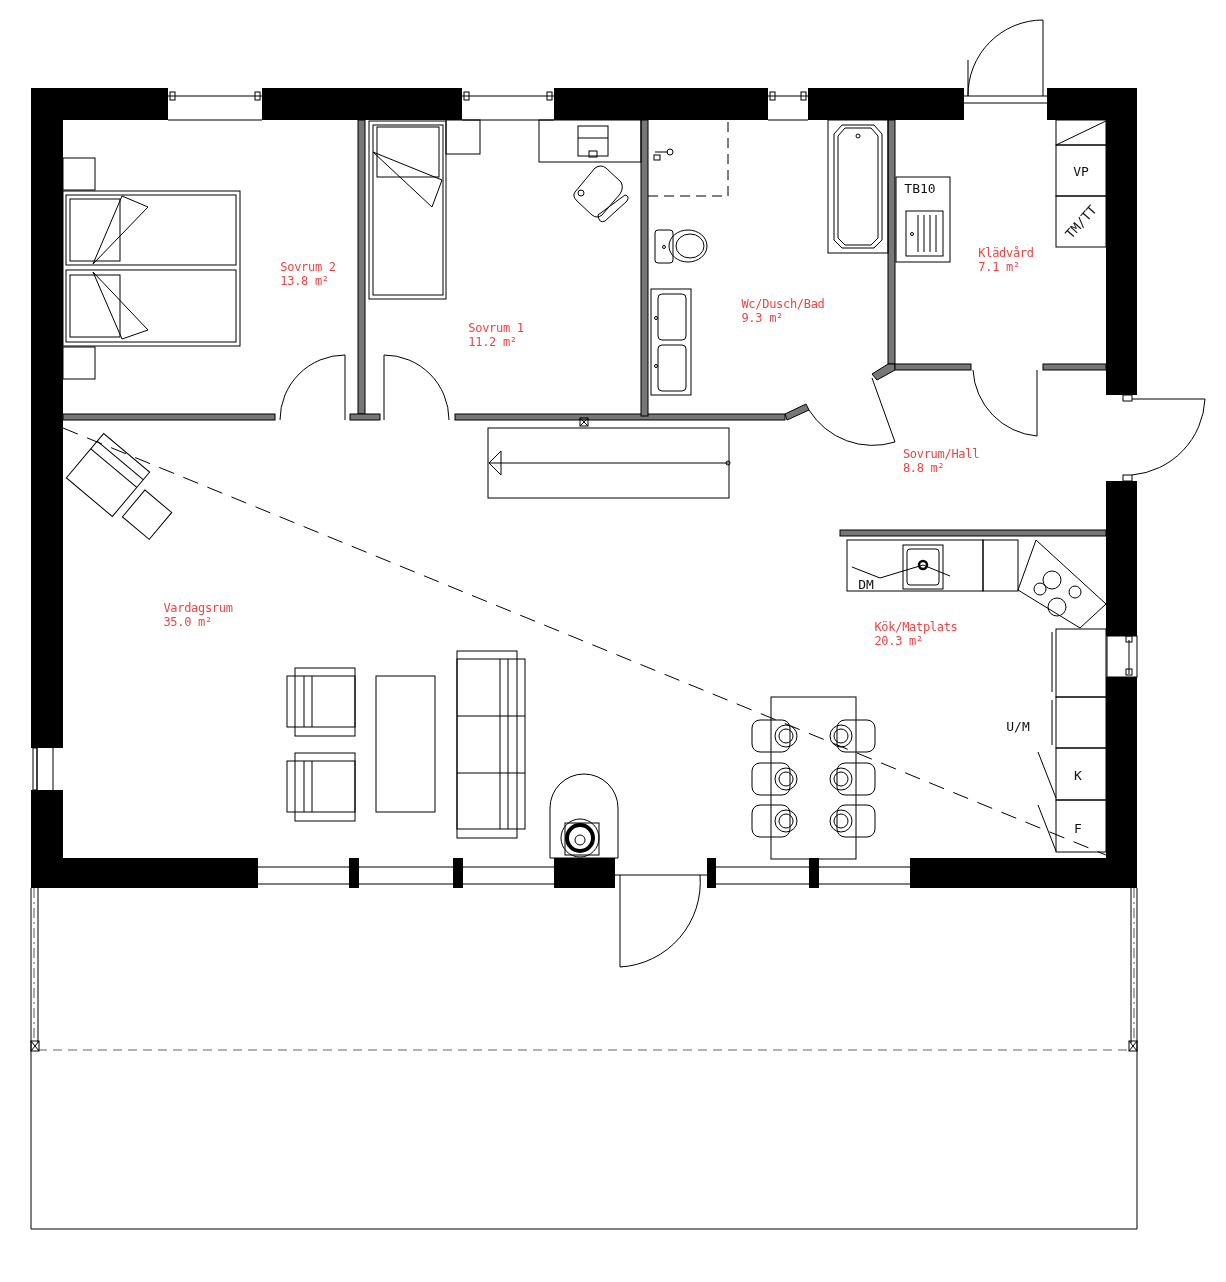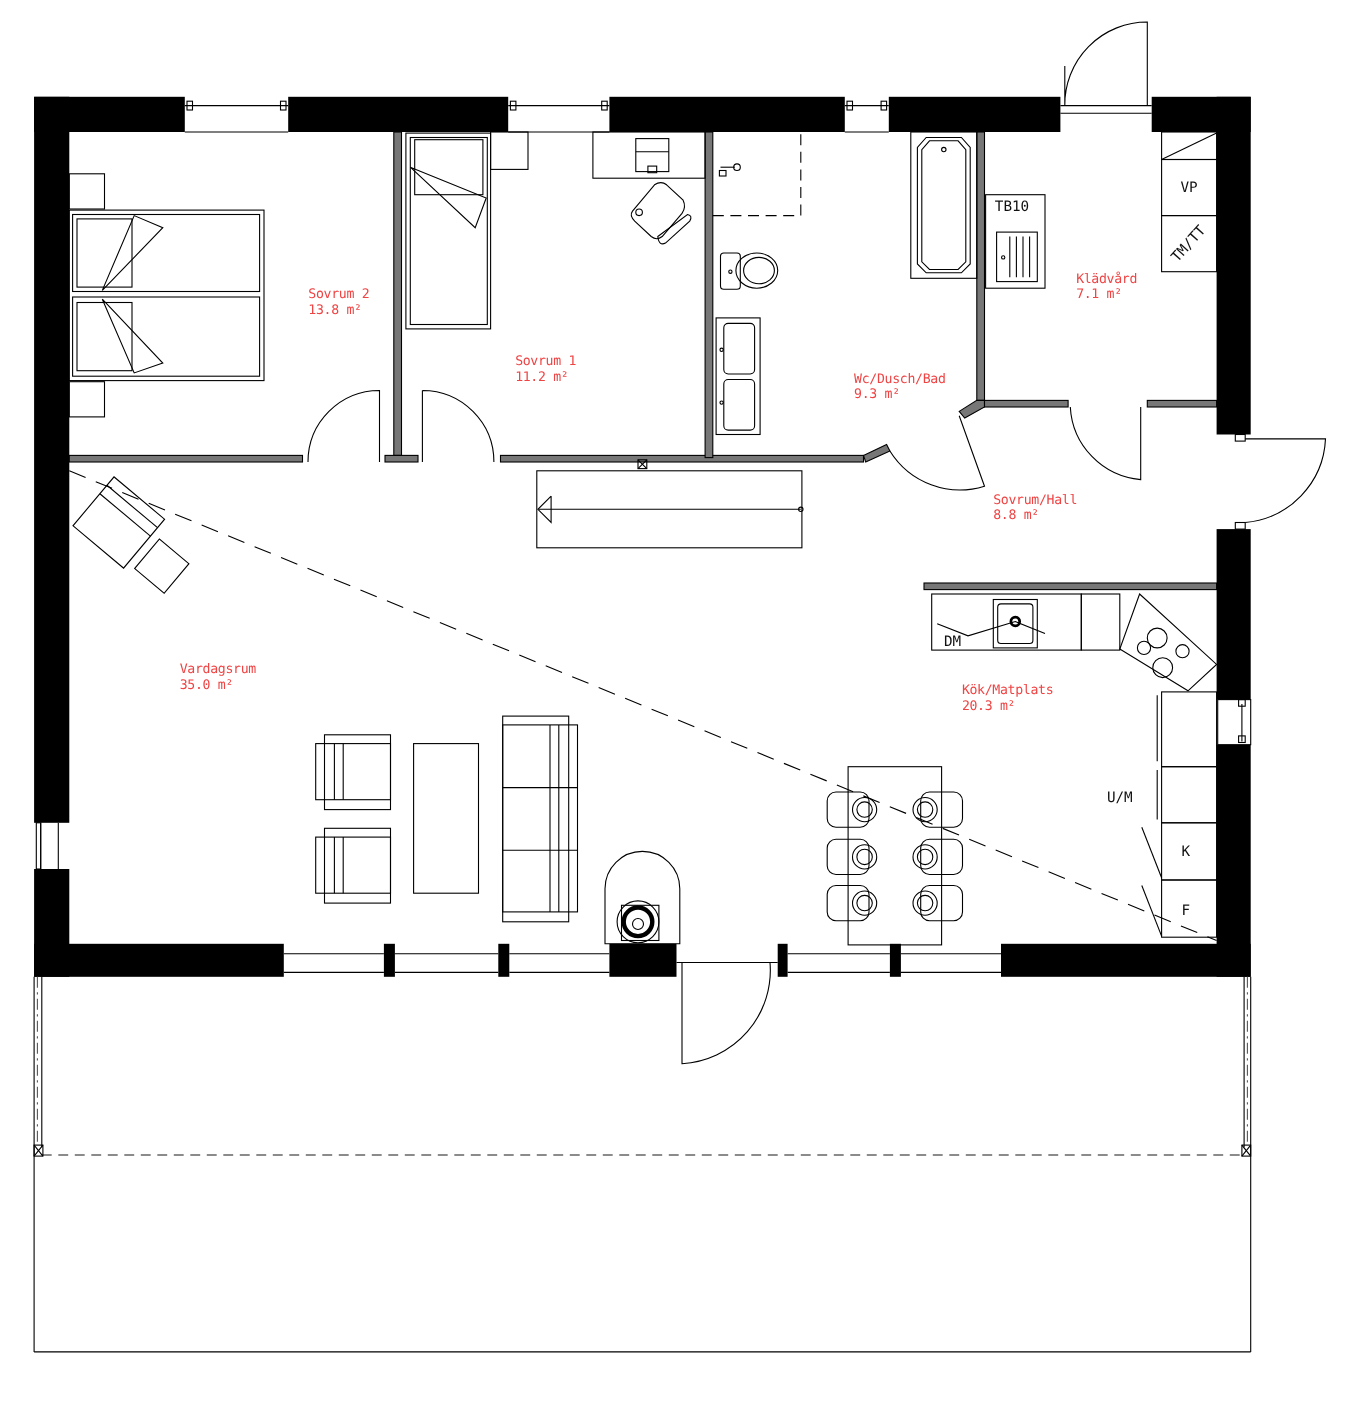--- a/index.html
+++ b/index.html
@@ -326,21 +326,21 @@
 </svg>
 
 <div class="lbl" style="left:308px;top:260px;">
   <div>Sovrum 2</div>
   <div>13.8 m²</div>
 </div>
 <div class="lbl" style="left:496px;top:321px;">
   <div>Sovrum 1</div>
   <div>11.2 m²</div>
 </div>
-<div class="lbl" style="left:818px;top:297px;margin-top:40px;">
+<div class="lbl" style="left:783px;top:297px;">
   <div>Wc/Dusch/Bad</div>
   <div>9.3 m²</div>
 </div>
 <div class="lbl" style="left:1006px;top:246px;">
   <div>Klädvård</div>
   <div>7.1 m²</div>
 </div>
 <div class="lbl" style="left:941px;top:447px;">
   <div>Sovrum/Hall</div>
   <div>8.8 m²</div>

